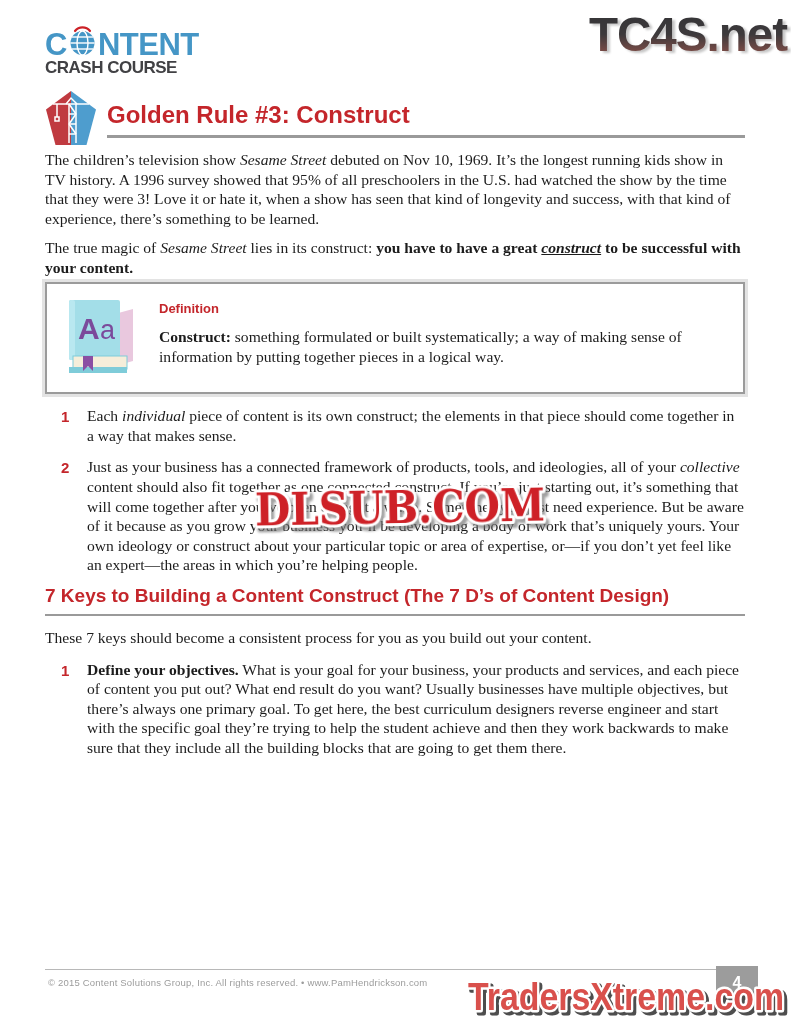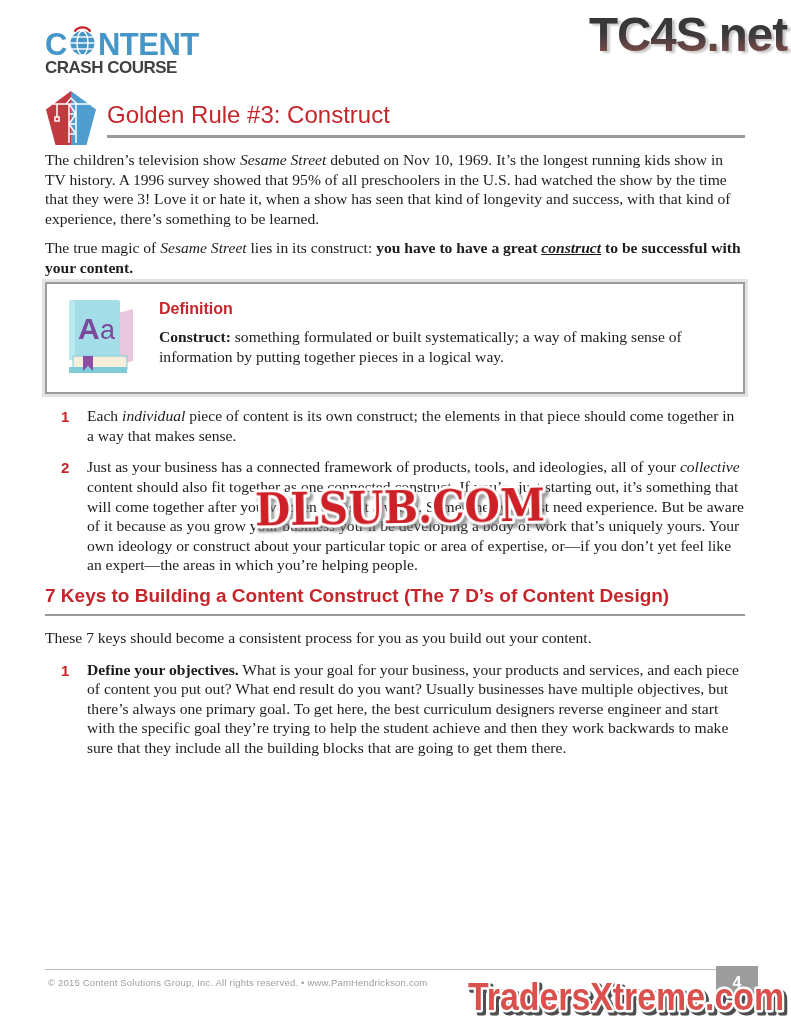--- a/index.html
+++ b/index.html
@@ -14,38 +14,38 @@
   .logo-line2{font-family:"Liberation Sans",sans-serif;font-weight:bold;font-size:17px;
               color:#414144;letter-spacing:-0.5px;margin-top:-2px;}
 
   .tc4s{position:absolute;top:6px;right:1px;filter:drop-shadow(3px 2px 1px #c6c6c6);}
   .tc4s text{font-family:"Liberation Sans",sans-serif;font-weight:bold;letter-spacing:-1px;}
 
   
   .rule-head{position:absolute;top:90px;left:45px;right:46px;display:flex;align-items:flex-start;}
   .rule-title-wrap{flex:1;margin-left:10px;padding-top:12px;padding-bottom:7px;
                    border-bottom:3px solid #9a9a9a;}
-  .rule-title{font-family:"Liberation Sans",sans-serif;font-weight:normal;font-size:24px;
+  .rule-title{font-family:"Liberation Sans",sans-serif;font-weight:bold;font-size:24px;
               color:#c4262b;line-height:26px;}
 
   
   .content{position:absolute;top:150px;left:45px;width:700px;font-size:15.6px;line-height:19.6px;}
   .content p{margin:0;}
   .p1{margin-bottom:10px !important;}
   .p2{margin-bottom:4px !important;}
   .p3{margin-top:18px !important;}
   .it{font-style:italic;}
   .b{font-weight:bold;}
   .bu{font-weight:bold;text-decoration:underline;font-style:italic;}
 
   
   .defbox{margin-top:4px;display:flex;gap:20px;align-items:flex-start;background:#fff;
           border:2px solid #9b9b9b;box-shadow:0 0 0 3px #e3e3e3;padding:11px 18px 13px 16px;}
   .defbox .dtext{padding-top:4px;}
-  .def-heading{font-family:"Liberation Sans",sans-serif;font-weight:bold;font-size:16px;
+  .def-heading{font-family:"Liberation Sans",sans-serif;font-weight:bold;font-size:13px;
                color:#c4262b;margin:0 0 9px 0;}
 
   
   .sec-head{font-family:"Liberation Sans",sans-serif;font-weight:bold;font-size:19px;
             color:#c4262b;margin:10px 0 0 0;padding-bottom:7px;border-bottom:2px solid #9a9a9a;
             line-height:22px;}
 
   
   .item{display:flex;margin:12px 0 0 16px;}
   .item .num{flex:none;width:26px;font-family:"Liberation Sans",sans-serif;font-weight:bold;

